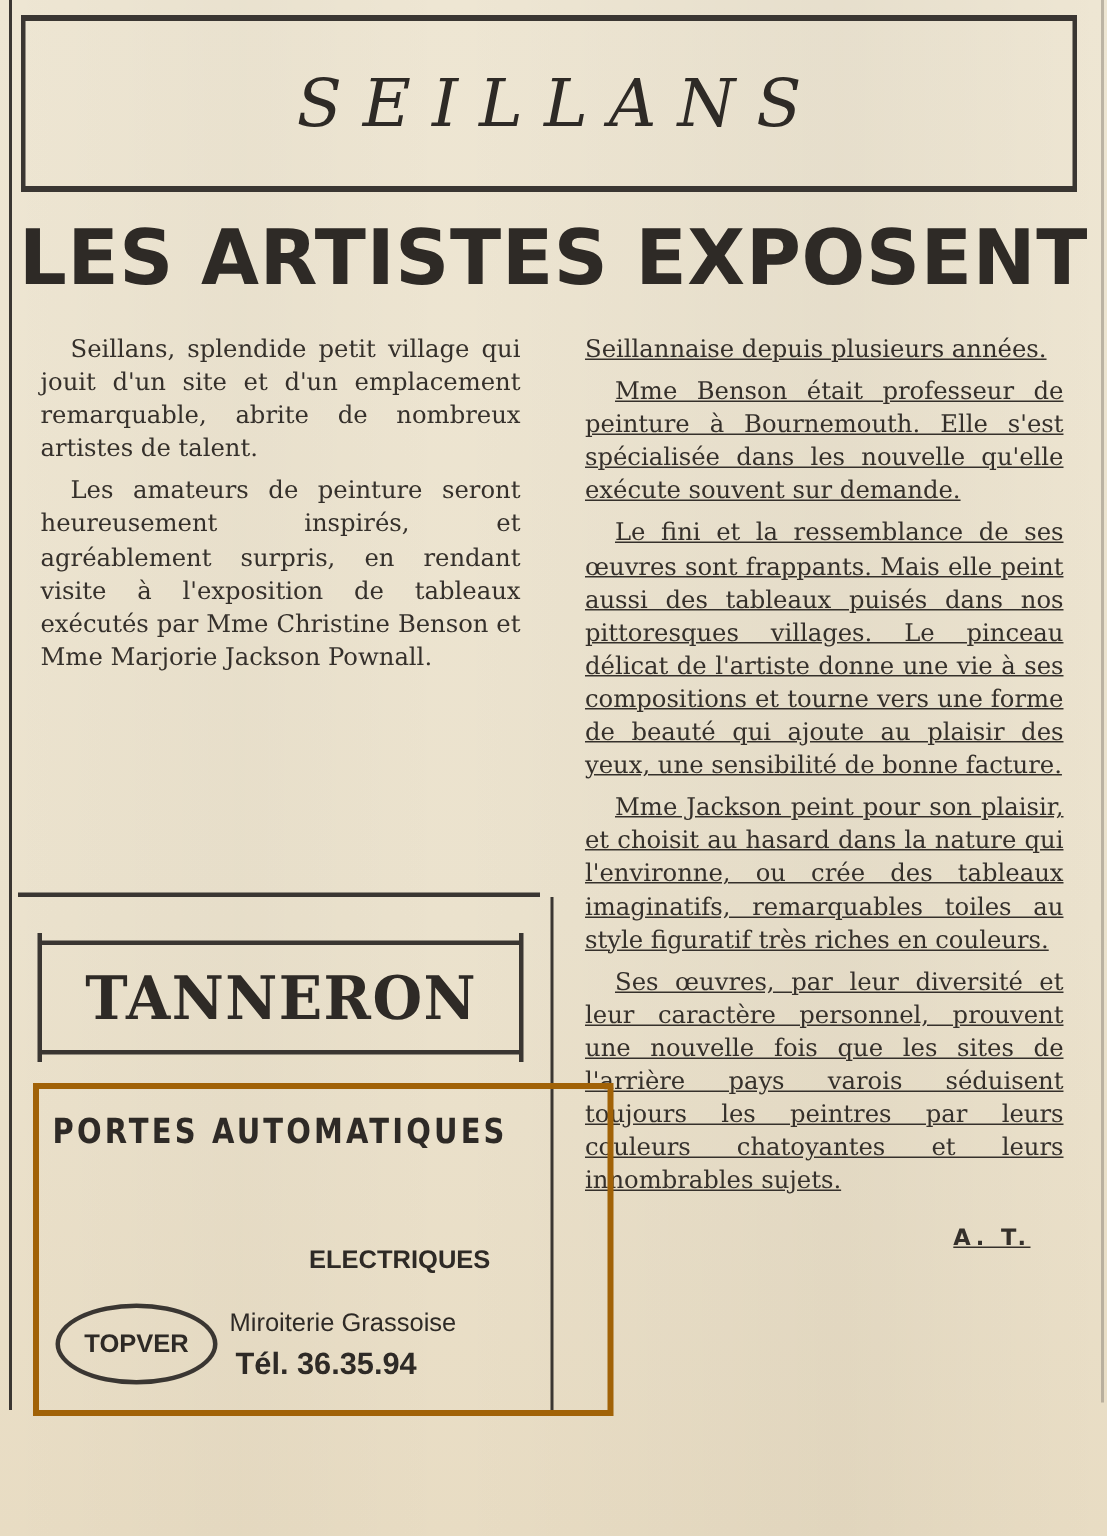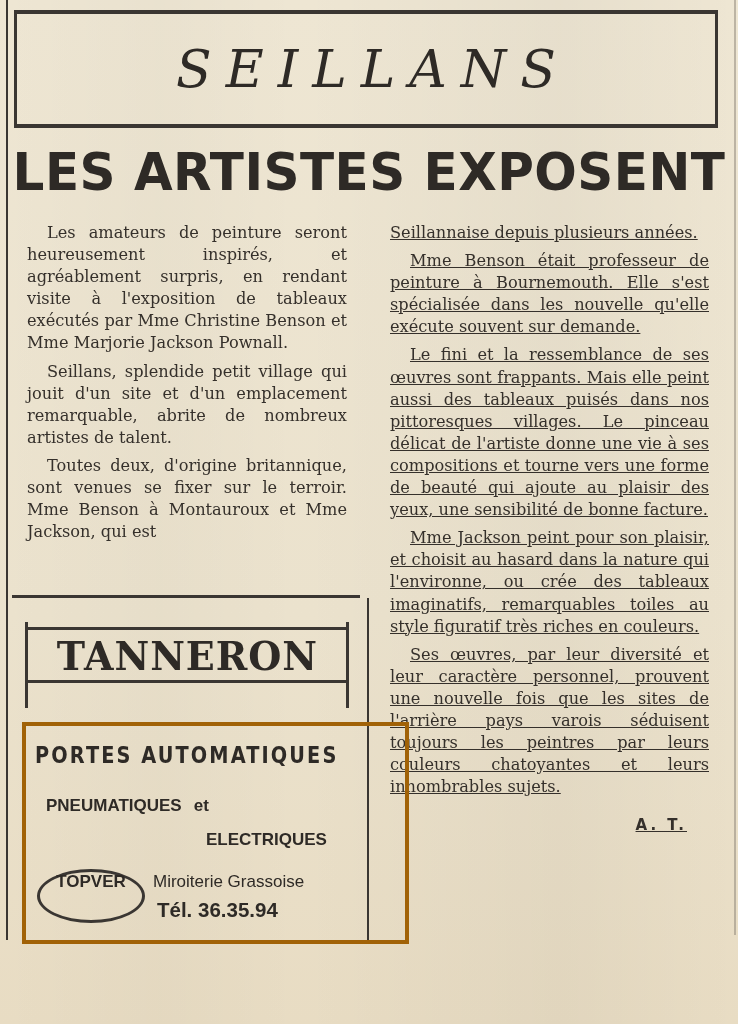--- a/index.html
+++ b/index.html
@@ -13,21 +13,21 @@
     }
     .page-left-rule { position: absolute; left: 6px; top: 0; width: 2px; height: 940px; background: #3a3632; }
     .page-right-rule { position: absolute; right: 2px; top: 0; width: 2px; height: 935px; background: #8a8276; opacity: .5; }
 
     .masthead {
       position: absolute; left: 14px; top: 10px; width: 704px; height: 118px;
       border: 3px solid #3a3632; border-top-width: 4px; border-bottom-width: 4px;
       box-sizing: border-box; display: flex; align-items: center; justify-content: center;
     }
     .masthead-title {
-      font-family: "DejaVu Serif", serif; font-style: italic; font-size: 52px;
+      font-family: "DejaVu Serif", serif; font-style: italic; font-size: 44px;
       letter-spacing: 14px; color: #2e2a26; font-weight: normal; margin-left: 14px; text-align: right;
     }
     .headline {
       position: absolute; left: 0; top: 143px; width: 738px; text-align: center;
       font-family: "DejaVu Sans", sans-serif; font-weight: bold; font-size: 51px;
       letter-spacing: 0.5px; color: #2e2a26; transform: scaleX(0.98);
     }
     .column {
       position: absolute; font-family: "DejaVu Serif", serif; font-size: 16.2px;
       line-height: 22.1px; color: #35302b; text-align: justify; hyphens: none;
@@ -38,21 +38,21 @@
     .column p.first-cont { text-indent: 0; }
     .column p.last { margin-bottom: 0; }
     .signature {
       text-align: right; font-family: "DejaVu Sans", sans-serif; font-weight: bold;
       font-size: 15px; margin-right: 22px; letter-spacing: 3px; margin-top: 16px;
     }
     .col-separator { position: absolute; left: 367px; top: 598px; width: 2px; height: 345px; background: #3a3632; }
     .section-rule { position: absolute; left: 12px; top: 595px; width: 348px; height: 3px; background: #3a3632; }
 
     .tanneron-box {
-      position: absolute; left: 26px; top: 627px; width: 322px; height: 56px;
+      position: absolute; left: 26px; top: 627px; width: 322px; height: 76px;
       border-top: 3px solid #3a3632; border-bottom: 3px solid #3a3632;
       box-sizing: border-box; display: flex; align-items: center; justify-content: center;
     }
     .tanneron-box::before, .tanneron-box::after {
       content: ""; position: absolute; top: -8px; width: 3px; height: 86px; background: #3a3632;
     }
     .tanneron-box::before { left: -1px; }
     .tanneron-box::after { right: -1px; }
     .tanneron-title {
       font-family: "DejaVu Serif", serif; font-weight: bold; font-size: 40px;
@@ -71,64 +71,60 @@
     .ad-line {
       position: absolute; font-family: "Liberation Sans", sans-serif; font-weight: bold;
       font-size: 17px; white-space: nowrap;
     }
     .ad-line-1 { left: 20px; top: 70px; }
     .ad-line-1 .et { margin-left: 12px; }
     .ad-line-2 { left: 180px; top: 104px; }
     .ad-logo {
       position: absolute; left: 11px; top: 143px; width: 108px; height: 54px;
       border: 3px solid #3a3632; border-radius: 50%; box-sizing: border-box;
-      display: flex; align-items: flex-start; justify-content: center;
+      display: flex; align-items: center; justify-content: center;
       font-family: "Liberation Sans", sans-serif; font-weight: bold; font-size: 17px;
     }
     .ad-company { position: absolute; left: 127px; top: 146px; font-family: "Liberation Sans", sans-serif; font-weight: normal; font-size: 17px; white-space: nowrap; }
     .ad-phone { position: absolute; left: 131px; top: 172px; font-family: "Liberation Sans", sans-serif; font-weight: bold; font-size: 20.5px; white-space: nowrap; }
   </style>
 </head>
 <body>
 
 <div class="page-left-rule"></div>
 <div class="page-right-rule"></div>
 
 <div class="masthead">
   <span class="masthead-title">SEILLANS</span>
 </div>
 
 <div class="headline">LES ARTISTES EXPOSENT</div>
 
 <div class="column col-left">
+  <p>Seillans, splendide petit village qui jouit d'un site et d'un emplacement remarquable, abrite de nombreux artistes de talent.</p>
   <p>Les amateurs de peinture seront heureusement inspirés, et agréablement surpris, en rendant visite à l'exposition de tableaux exécutés par Mme Christine Benson et Mme Marjorie Jackson Pownall.</p>
-  <p>Seillans, splendide petit village qui jouit d'un site et d'un emplacement remarquable, abrite de nombreux artistes de talent.</p>
-  <p class="last">Toutes deux, d'origine britannique, sont venues se fixer sur le terroir. Mme Benson à Montauroux et Mme Jackson, qui est</p>
 </div>
 
 <div class="section-rule"></div>
 <div class="col-separator"></div>
 
 <div class="column col-right">
   <p class="first-cont">Seillannaise depuis plusieurs années.</p>
   <p>Mme Benson était professeur de peinture à Bournemouth. Elle s'est spécialisée dans les nouvelle qu'elle exécute souvent sur demande.</p>
   <p>Le fini et la ressemblance de ses œuvres sont frappants. Mais elle peint aussi des tableaux puisés dans nos pittoresques villages. Le pinceau délicat de l'artiste donne une vie à ses compositions et tourne vers une forme de beauté qui ajoute au plaisir des yeux, une sensibilité de bonne facture.</p>
   <p>Mme Jackson peint pour son plaisir, et choisit au hasard dans la nature qui l'environne, ou crée des tableaux imaginatifs, remarquables toiles au style figuratif très riches en couleurs.</p>
   <p class="last">Ses œuvres, par leur diversité et leur caractère personnel, prouvent une nouvelle fois que les sites de l'arrière pays varois séduisent toujours les peintres par leurs couleurs chatoyantes et leurs innombrables sujets.</p>
   <div class="signature">A. T.</div>
 </div>
 
 <div class="tanneron-box">
   <span class="tanneron-title">TANNERON</span>
 </div>
 
 <div class="ad-box">
   <div class="ad-headline">PORTES AUTOMATIQUES</div>
-  <div class="ad-line ad-line-1">
-    <span>PNEUMATIQUES</span><span class="et">et</span>
-  </div>
   <div class="ad-line ad-line-2">ELECTRIQUES</div>
   <div class="ad-logo">
     <span>TOPVER</span>
   </div>
   <div class="ad-company">Miroiterie Grassoise</div>
   <div class="ad-phone">Tél. 36.35.94</div>
 </div>
 
 </body></html>

